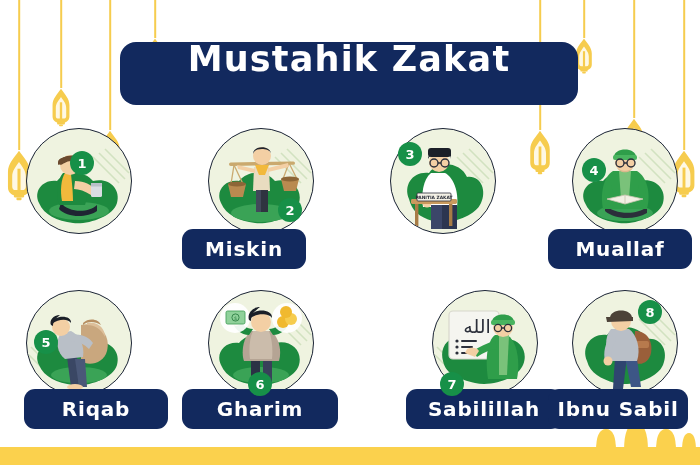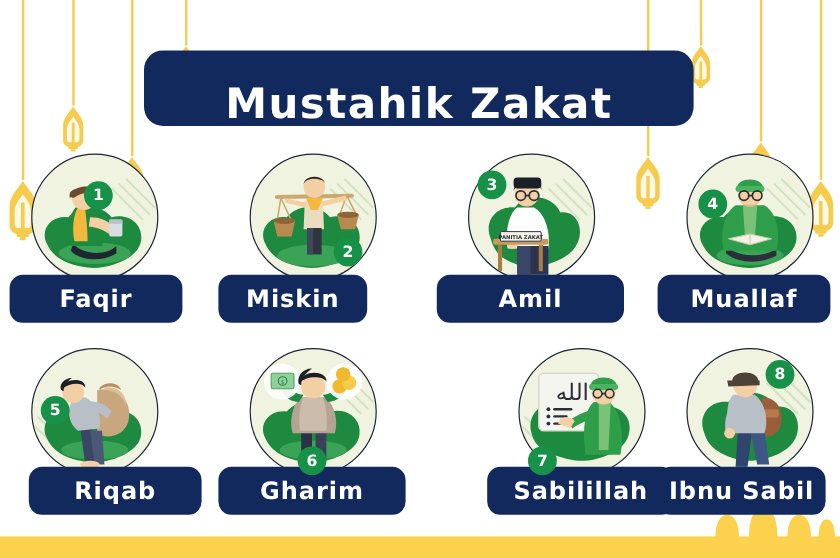--- a/index.html
+++ b/index.html
@@ -20,21 +20,21 @@
     background:#f6cc4e;
   }
   .lantern .body{position:absolute;left:0;}
 
   
   #title-banner{
     position:absolute;
     left:120px;top:42px;width:458px;height:63px;
     background:#12295e;
     border-radius:16px;
-    display:flex;align-items:flex-end;justify-content:center;
+    display:flex;align-items:flex-start;justify-content:center;
     z-index:6;
   }
   #title-text{
     color:#ffffff;
     font-size:35px;
     font-weight:bold;
     letter-spacing:1.2px;
     font-family:"DejaVu Sans", sans-serif;
     line-height:1;
     white-space:nowrap;
@@ -207,23 +207,20 @@
             <path d="M38 44 C34 50 33 62 35 72 L46 72 C46 58 44 48 44 44 Z" fill="#f2b93c"></path>
             <path d="M48 52 C58 52 64 56 68 60 L64 66 C58 62 52 60 47 60 Z" fill="#f3cfa4"></path>
             <rect x="64" y="54" width="11" height="14" rx="1.6" fill="#d9dde3"></rect>
             <rect x="64" y="54" width="11" height="3.5" fill="#b9c0c9"></rect>
             <circle cx="43" cy="36" r="10" fill="#f3cfa4"></circle>
             <path d="M32 35 C32 25 54 23 54 33 C54 36 50 32 44 32 C38 32 34 38 32 35 Z" fill="#6b4a2f"></path>
             <path d="M31 33 C31 26 55 25 55 32 L55 35 C48 30 38 31 31 36 Z" fill="#6b4a2f"></path>
           </svg>
         </div>
         <div class="badge" style="left: 70px; top: 151px;">1</div>
-        <div class="pill" style="left: 8px; top: 229px; width: 144px; pointer-events: auto;">
-          <span>Faqir</span>
-        </div>
       </div>
       <div class="cell" style="left: 0px; top: 0px; width: 700px; height: 465px; pointer-events: none;">
         <div class="circle" style="left: 208px; top: 128px; pointer-events: auto;">
           <svg viewBox="0 0 104 104">
             <g stroke="#cfe0bd" stroke-width="1.6" opacity="0.9">
               <line x1="66" y1="28" x2="92" y2="54"></line>
               <line x1="72" y1="24" x2="98" y2="50"></line>
               <line x1="78" y1="20" x2="102" y2="44"></line>
             </g>
             <path d="M12 74 C6 62 16 50 30 52 C40 40 58 42 66 52 C82 48 94 60 90 74 C86 88 60 96 46 94 C30 92 17 86 12 74 Z" fill="#1d8a3f"></path>
@@ -277,23 +274,20 @@
               <line x1="47" y1="34" x2="50" y2="34"></line>
             </g>
             <rect x="20" y="70" width="46" height="5" rx="1.4" fill="#c99a5e"></rect>
             <rect x="24" y="75" width="3.4" height="22" fill="#a87c45"></rect>
             <rect x="58" y="75" width="3.4" height="22" fill="#a87c45"></rect>
             <rect x="26" y="64" width="34" height="8" rx="1" fill="#f4f1e6" stroke="#2b2f3a" stroke-width="0.8"></rect>
             <text x="43" y="70" font-family="DejaVu Sans, sans-serif" font-size="4.4" font-weight="bold" fill="#2b2f3a" text-anchor="middle">PANITIA ZAKAT</text>
           </svg>
         </div>
         <div class="badge" style="left: 398px; top: 142px;">3</div>
-        <div class="pill" style="left: 364px; top: 229px; width: 156px; pointer-events: auto;">
-          <span>Amil</span>
-        </div>
       </div>
       <div class="cell" style="left: 0px; top: 0px; width: 700px; height: 465px; pointer-events: none;">
         <div class="circle" style="left: 572px; top: 128px; pointer-events: auto;">
           <svg viewBox="0 0 104 104">
             <g stroke="#cfe0bd" stroke-width="1.6" opacity="0.9">
               <line x1="66" y1="28" x2="92" y2="54"></line>
               <line x1="72" y1="24" x2="98" y2="50"></line>
               <line x1="78" y1="20" x2="102" y2="44"></line>
             </g>
             <path d="M12 74 C6 62 16 50 30 52 C40 40 58 42 66 52 C82 48 94 60 90 74 C86 88 60 96 46 94 C30 92 17 86 12 74 Z" fill="#1d8a3f"></path>

